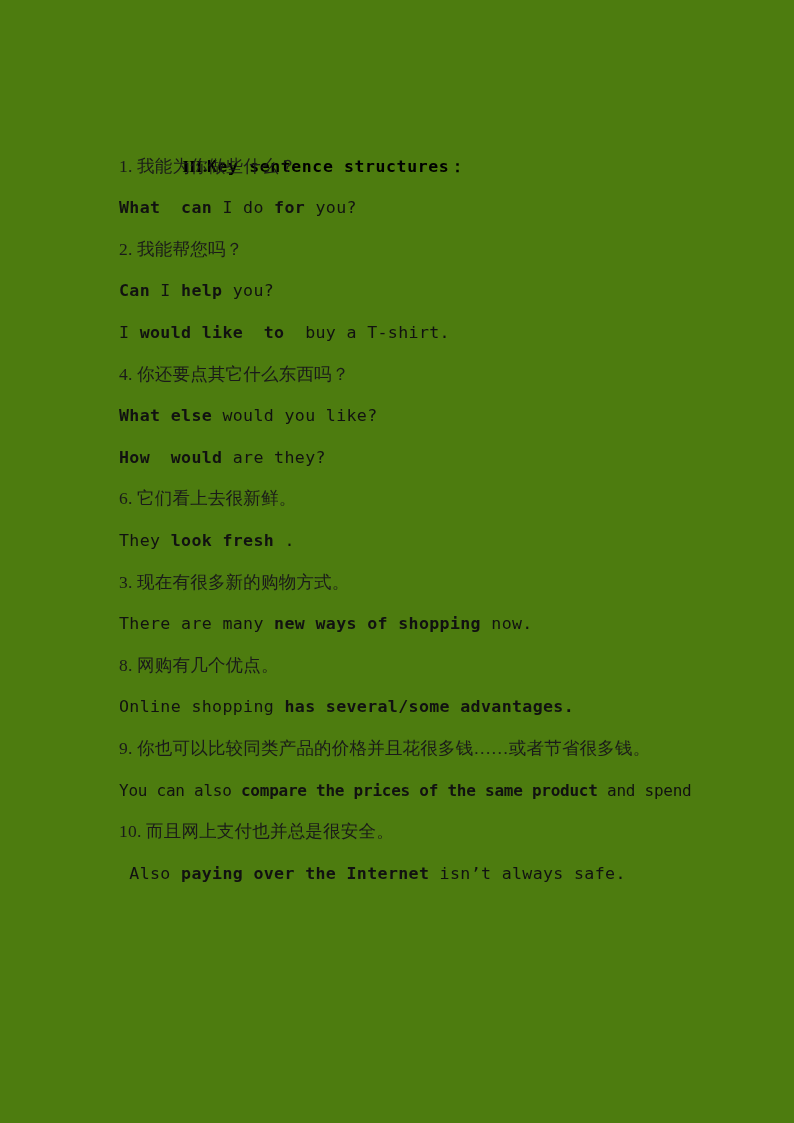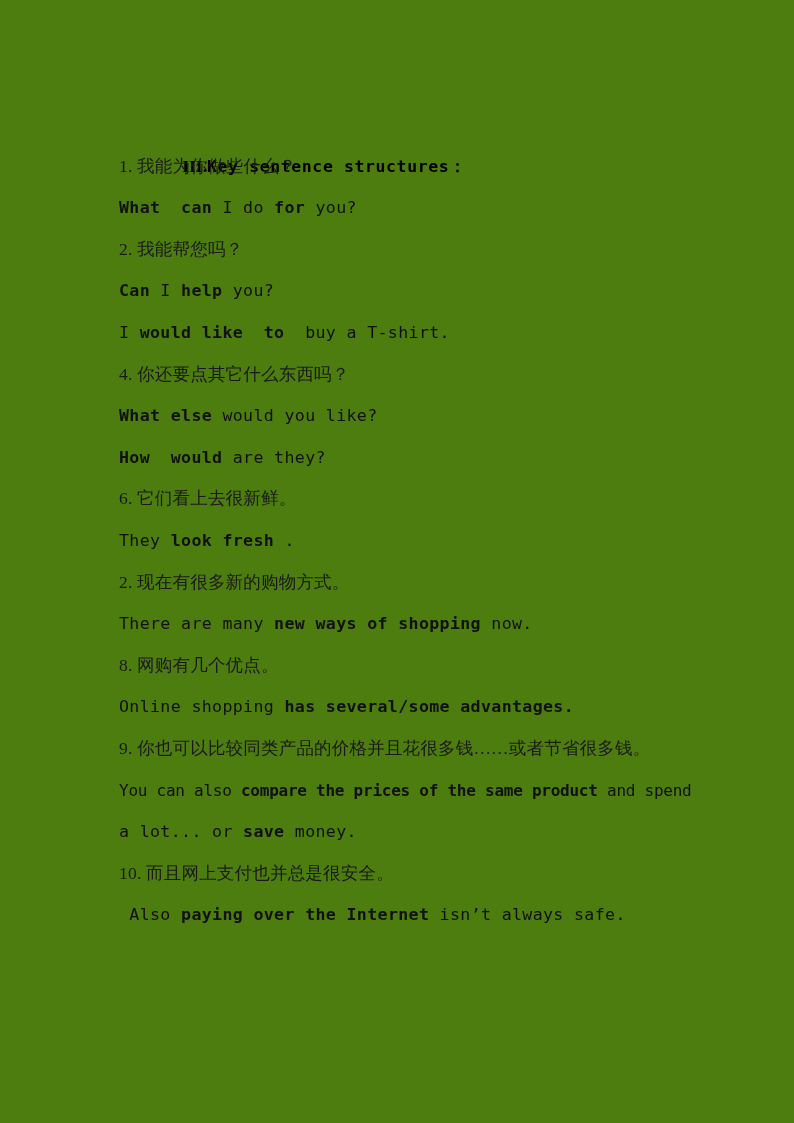--- a/index.html
+++ b/index.html
@@ -109,27 +109,26 @@
     <div class="line en"><span class="pl">I </span><span class="ans">would</span><span class="pl"> </span><span class="ans">like </span><span class="pl"> </span><span class="ans">to </span><span class="pl"> buy a T-shirt.</span></div>
 
     <div class="line zh">4. 你还要点其它什么东西吗？</div>
     <div class="line en"><span class="ans">What</span><span class="pl"> </span><span class="ans">else</span><span class="pl"> would you like?</span></div>
 
     <div class="line en"><span class="ans">How </span><span class="pl"> </span><span class="ans">would</span><span class="pl"> are they?</span></div>
 
     <div class="line zh">6. 它们看上去很新鲜。</div>
     <div class="line en"><span class="pl">They </span><span class="ans">look</span><span class="pl"> </span><span class="ans">fresh</span><span class="pl"> .</span></div>
 
-    <div class="line zh">2. 现在有很多新的购物方式。</div>
+    <div class="line zh">3. 现在有很多新的购物方式。</div>
     <div class="line en"><span class="pl">There are many </span><span class="ans">new</span><span class="pl"> </span><span class="ans">ways</span><span class="pl"> </span><span class="ans">of</span><span class="pl"> </span><span class="ans">shopping</span><span class="pl"> now.</span></div>
 
     <div class="line zh">8. 网购有几个优点。</div>
     <div class="line en"><span class="pl">Online shopping </span><span class="ans">has</span><span class="pl"> </span><span class="ans">several/some</span><span class="pl"> </span><span class="ans">advantages.</span></div>
 
     <div class="line zh">9. 你也可以比较同类产品的价格并且花很多钱……或者节省很多钱。</div>
     <div class="line en condensed"><span class="pl">You can also </span><span class="ans">compare</span><span class="pl"> </span><span class="ans">the</span><span class="pl"> </span><span class="ans">prices</span><span class="pl"> </span><span class="ans">of</span><span class="pl"> </span><span class="ans">the</span><span class="pl"> </span><span class="ans">same</span><span class="pl"> </span><span class="ans">product</span><span class="pl"> and spend</span></div>
-    <div class="line en"><span class="pl">a lot... or </span><span class="ans">save</span><span class="pl"> money.</span></div>
 
     <div class="line zh">10. 而且网上支付也并总是很安全。</div>
     <div class="line en"><span class="pl"> Also </span><span class="ans">paying</span><span class="pl"> </span><span class="ans">over</span><span class="pl"> </span><span class="ans">the</span><span class="pl"> </span><span class="ans">Internet</span><span class="pl"> isn’t always safe.</span></div>
 
   </div>
 </div>
 
 </body></html>

